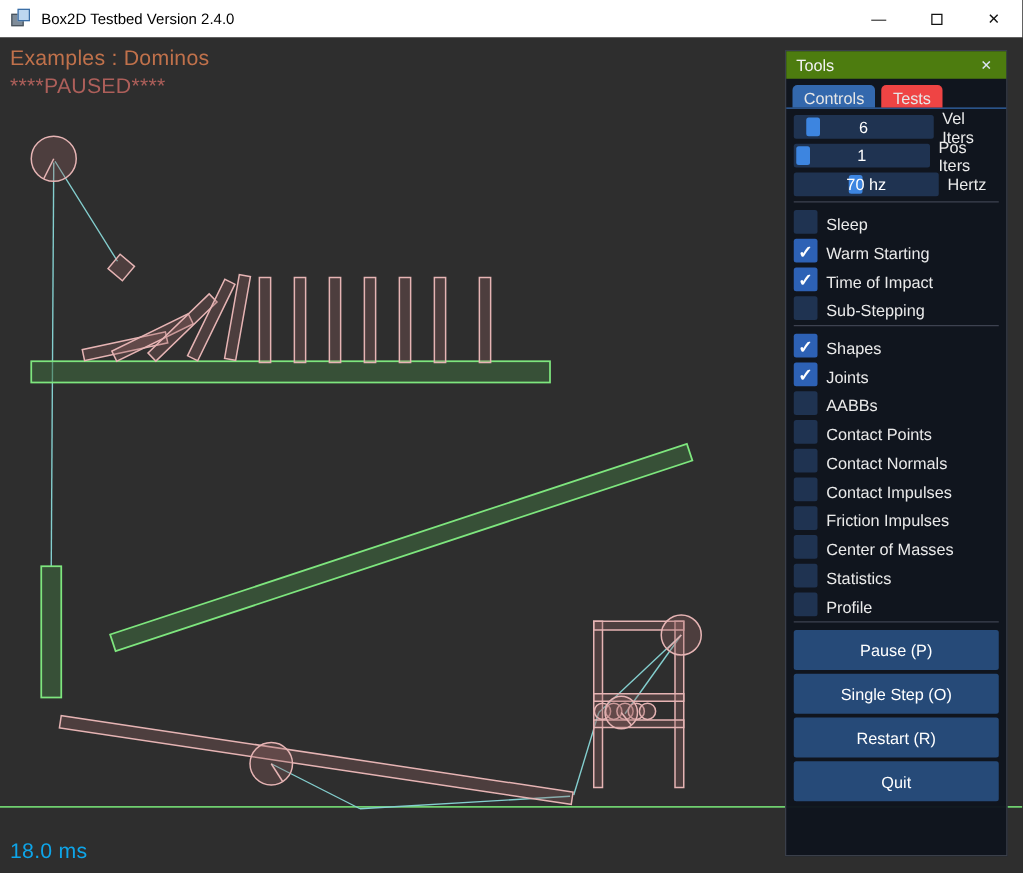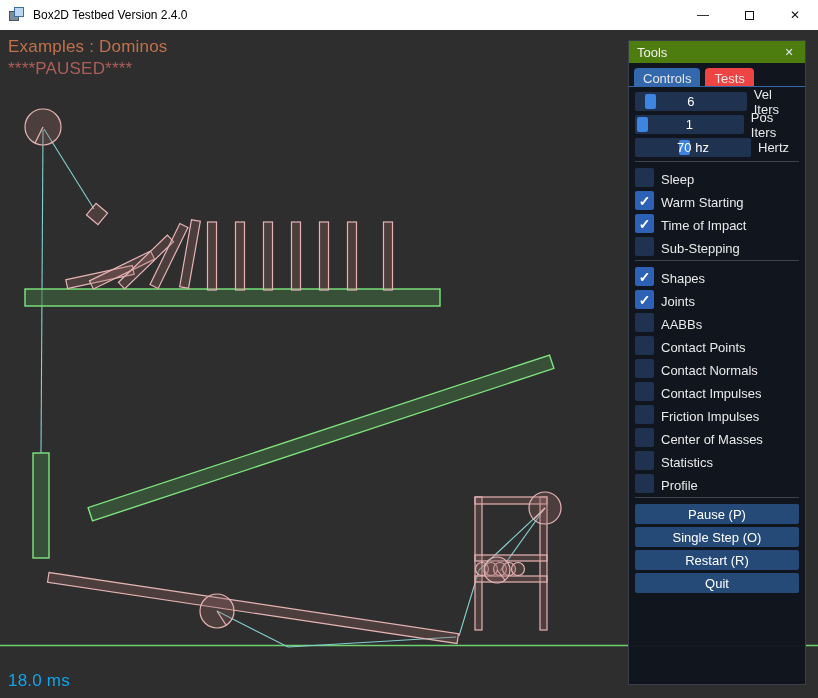--- a/index.html
+++ b/index.html
@@ -54,21 +54,21 @@
 
   .sep { height:1px; background:#3d4250; margin:4px 0 6px 0; }
 
   .check-row { display:flex; align-items:flex-end; height:19px; margin-bottom:4px; }
   .checkbox { width:19px; height:19px; background:#1f3351; border-radius:2px;
               display:flex; align-items:center; justify-content:center; }
   .checkbox .mark { visibility:hidden; color:#fff; font-size:14px; font-weight:bold; line-height:1; }
   .checkbox.on { background:#2d61b5; }
   .checkbox.on .mark { visibility:visible; }
 
-  .btn { height:20px; background:#264a78; border-radius:2px; display:flex;
+  .btn { height:32px; background:#264a78; border-radius:2px; display:flex;
          align-items:center; justify-content:center; color:#fff; margin-bottom:3px; }
 </style>
 </head>
 <body>
 
 <div class="window">
 
   <div class="titlebar">
     <span class="app-icon">
       <span class="sq1"></span>

